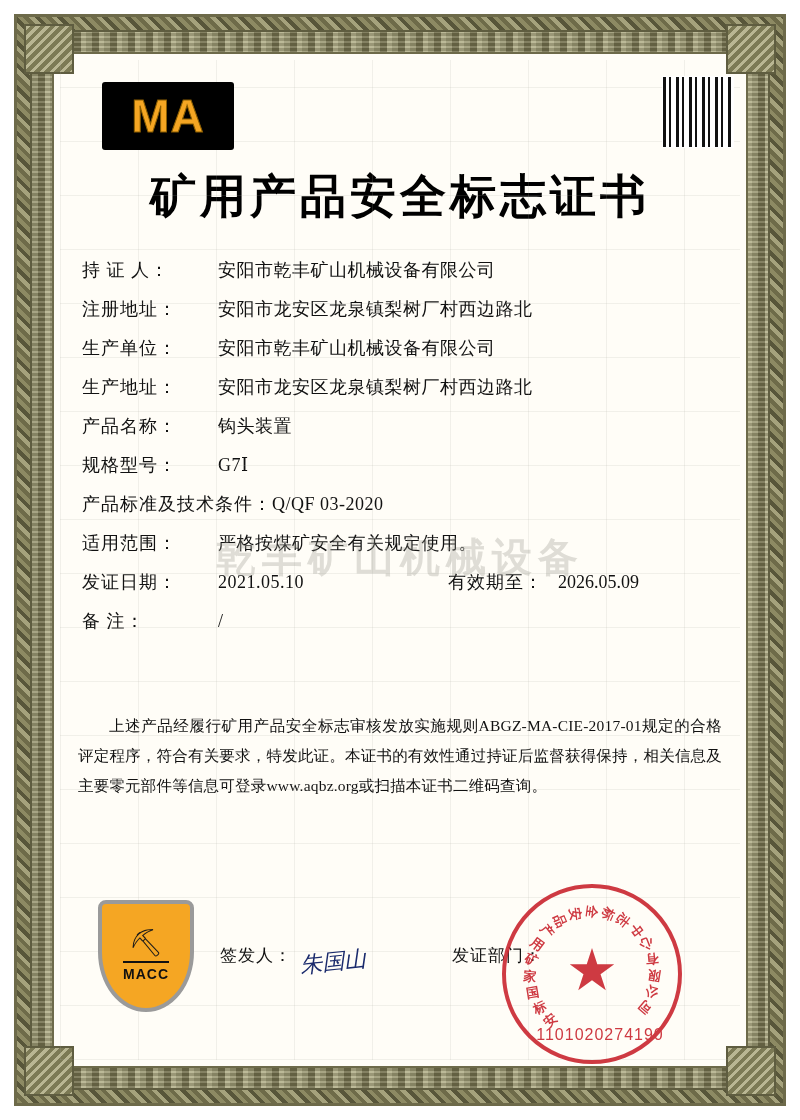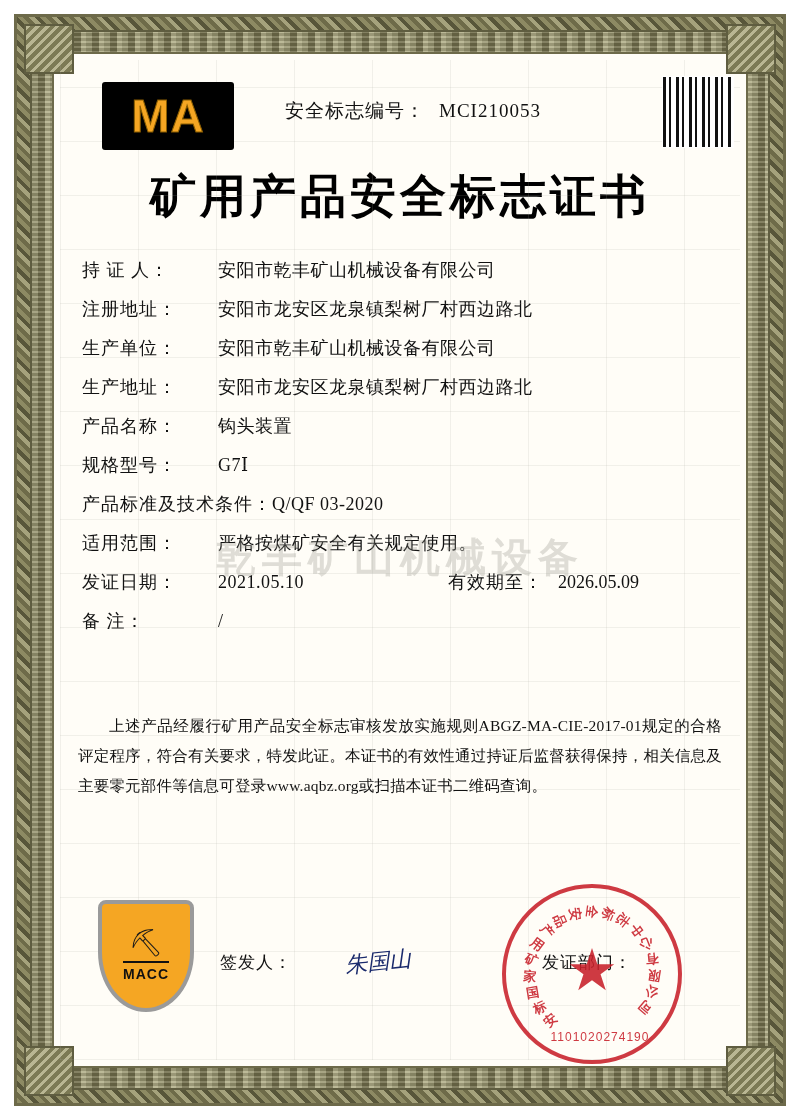--- a/index.html
+++ b/index.html
@@ -243,24 +243,23 @@
     padding-top: 3px;
     text-align: right;
   }
 
   .sign-row {
     position: absolute;
     left: 160px;
     top: 52px;
     right: 20px;
     display: flex;
-    align-items: flex-end;
+    align-items: flex-start;
     font-size: 17px;
     color: #111;
-    gap: 45px;
   }
   .sign-label { letter-spacing: 1px; }
   .signature {
     margin-left: 8px;
     width: 128px;
     font-family: "DejaVu Serif", serif;
     font-size: 22px;
     font-style: italic;
     color: #1a2a6c;
     transform: rotate(-6deg);
@@ -290,21 +289,21 @@
     font-size: 58px;
     line-height: 1;
     color: #c8202a;
   }
   .seal .seal-bottom {
     position: absolute;
     left: 16px;
     right: 0;
     bottom: 16px;
     text-align: center;
-    font-size: 12px;
+    font-size: 16px;
     letter-spacing: 1px;
     font-family: "Liberation Sans", sans-serif;
   }
   .seal-ring-text {
     position: absolute;
     left: 0; top: 0; width: 100%; height: 100%;
   }
   .seal-ring-text span {
     position: absolute;
     left: 50%;
@@ -326,23 +325,20 @@
   <div class="corner tr"></div>
   <div class="corner bl"></div>
   <div class="corner br"></div>
 
   <div class="content">
     <div class="bg-pattern"></div>
 
     <div class="header">
       <div class="ma-logo">
         <span>MA</span>
-      </div>
-      <div class="cert-no">
-        <span>安全标志编号：</span><span class="num">MCI210053</span>
       </div>
       <div class="qr"></div>
     </div>
 
     <div class="title">矿用产品安全标志证书</div>
 
     <div class="fields">
 
       <div class="row">
         <div class="label">持 证 人：</div>

